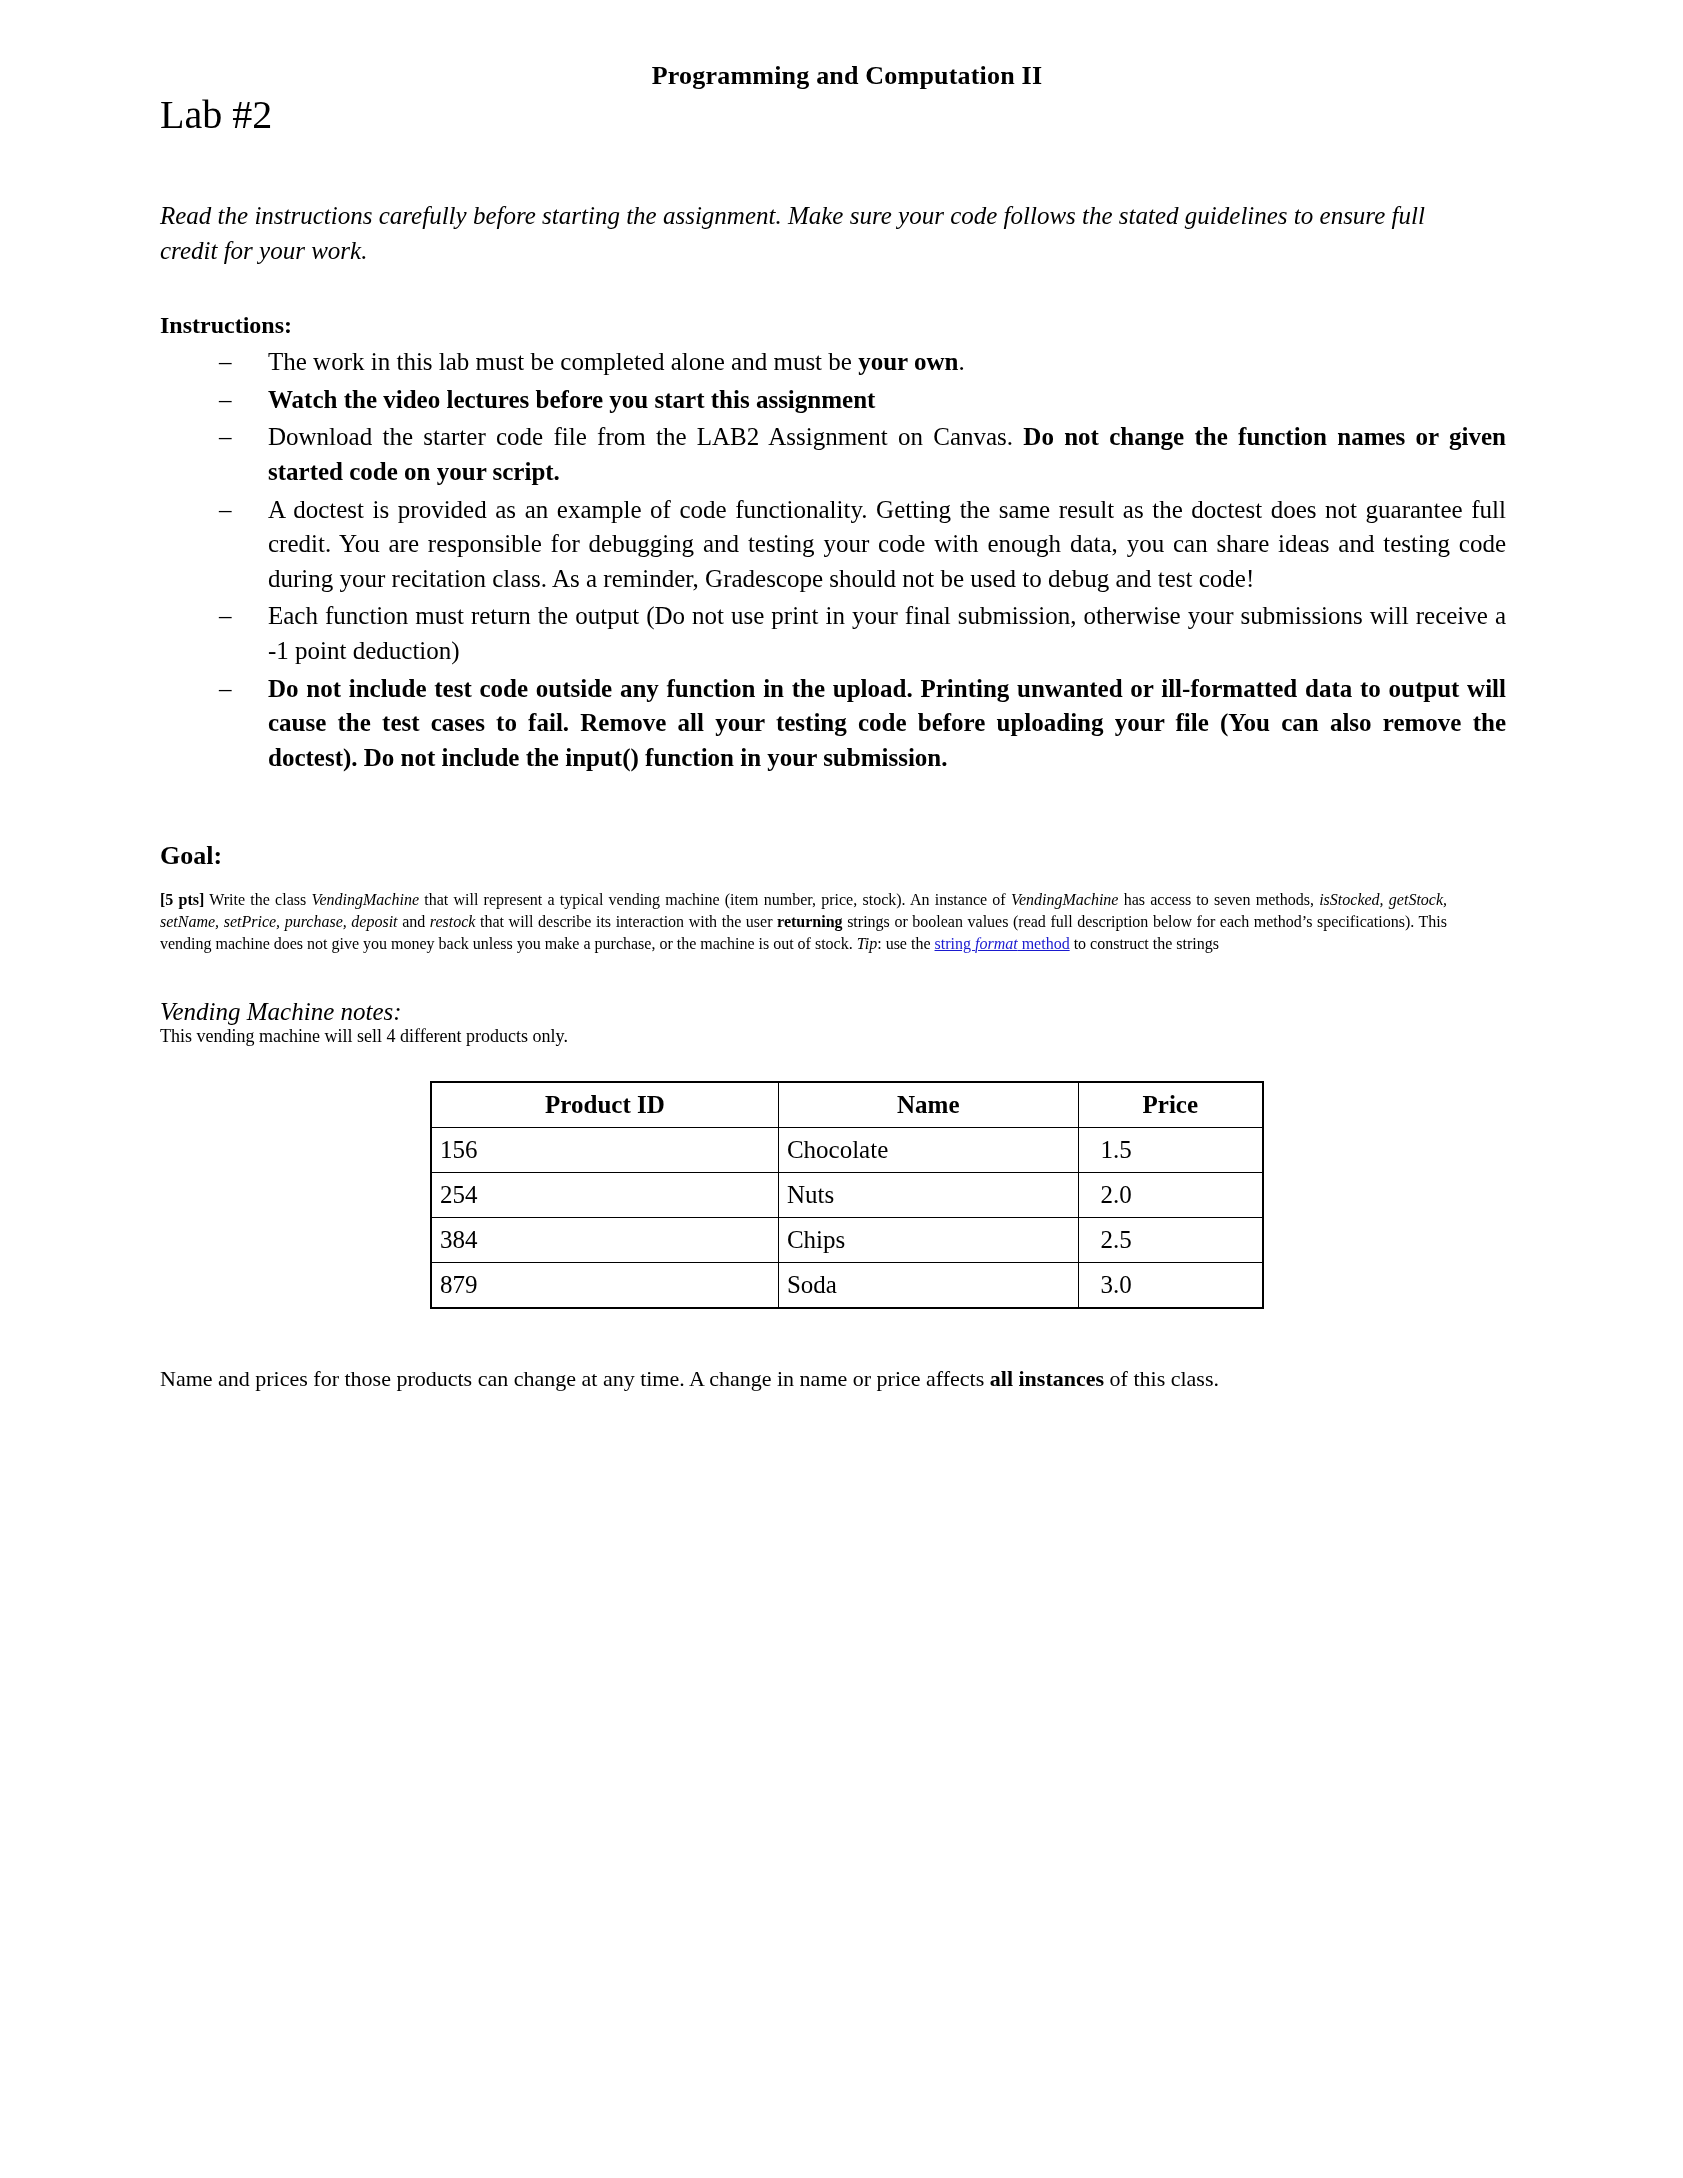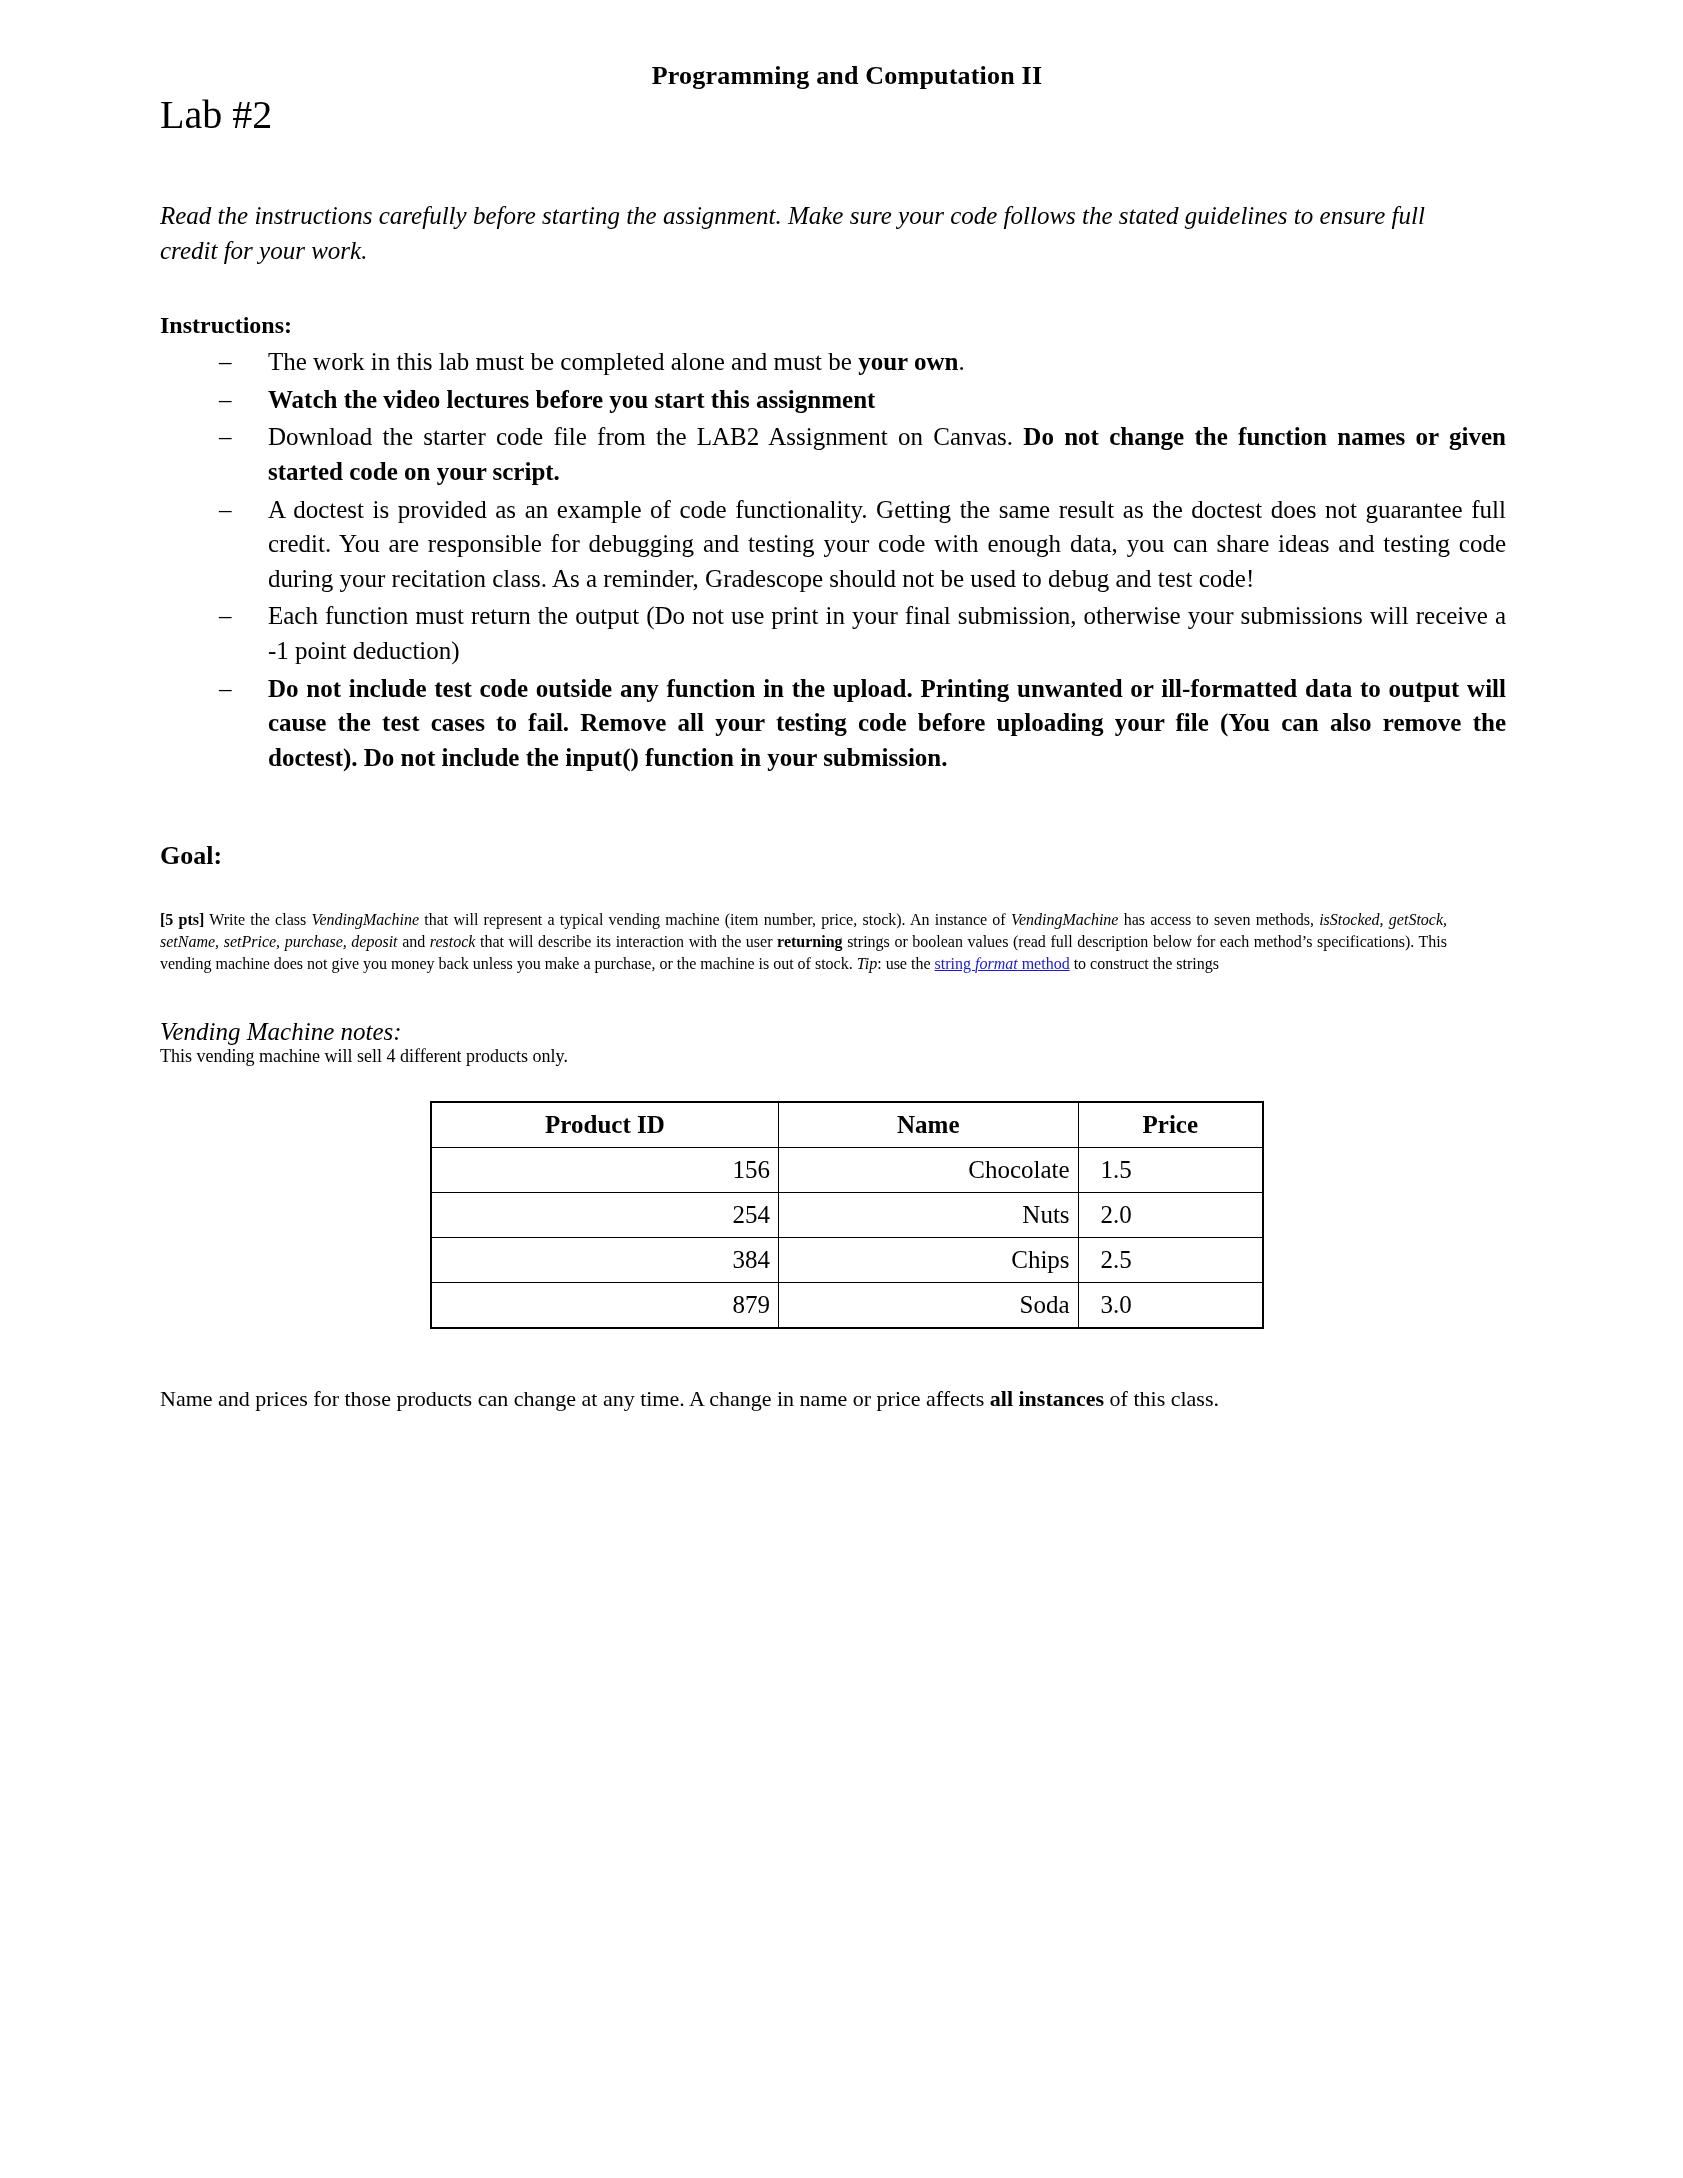--- a/index.html
+++ b/index.html
@@ -60,21 +60,21 @@
   ul.dash-list > li .dash {
     position: absolute;
     left: 8px;
     top: 0;
   }
   b, .b { font-weight: bold; margin-top: 45px; }
   i, .i { font-style: italic; }
   .goal-label {
     font-weight: bold;
     font-size: 26px;
-    margin: 65px 0 38px 0;
+    margin: 65px 0 18px 0;
   }
   .goal-para {
     font-size: 16px;
     line-height: 1.40;
     text-align: justify;
     margin: 0 0 42px 0;
     max-width: 1287px;
   }
   .link {
     color: #1a1ad0;
@@ -99,21 +99,21 @@
     border: 1.5px solid #000;
     font-size: 25px;
     padding: 3px 8px;
     height: 38px;
   }
   table.products th {
     font-weight: bold;
     text-align: center;
   }
   table.products td.idcell, table.products td.namecell {
-    text-align: right;
+    text-align: left;
   }
   table.products td.pricecell {
     text-align: left;
     padding-left: 22px;
   }
   .closing-para {
     font-size: 22px;
     line-height: 1.40;
     text-align: justify;
     margin: 55px 0 0 0;

